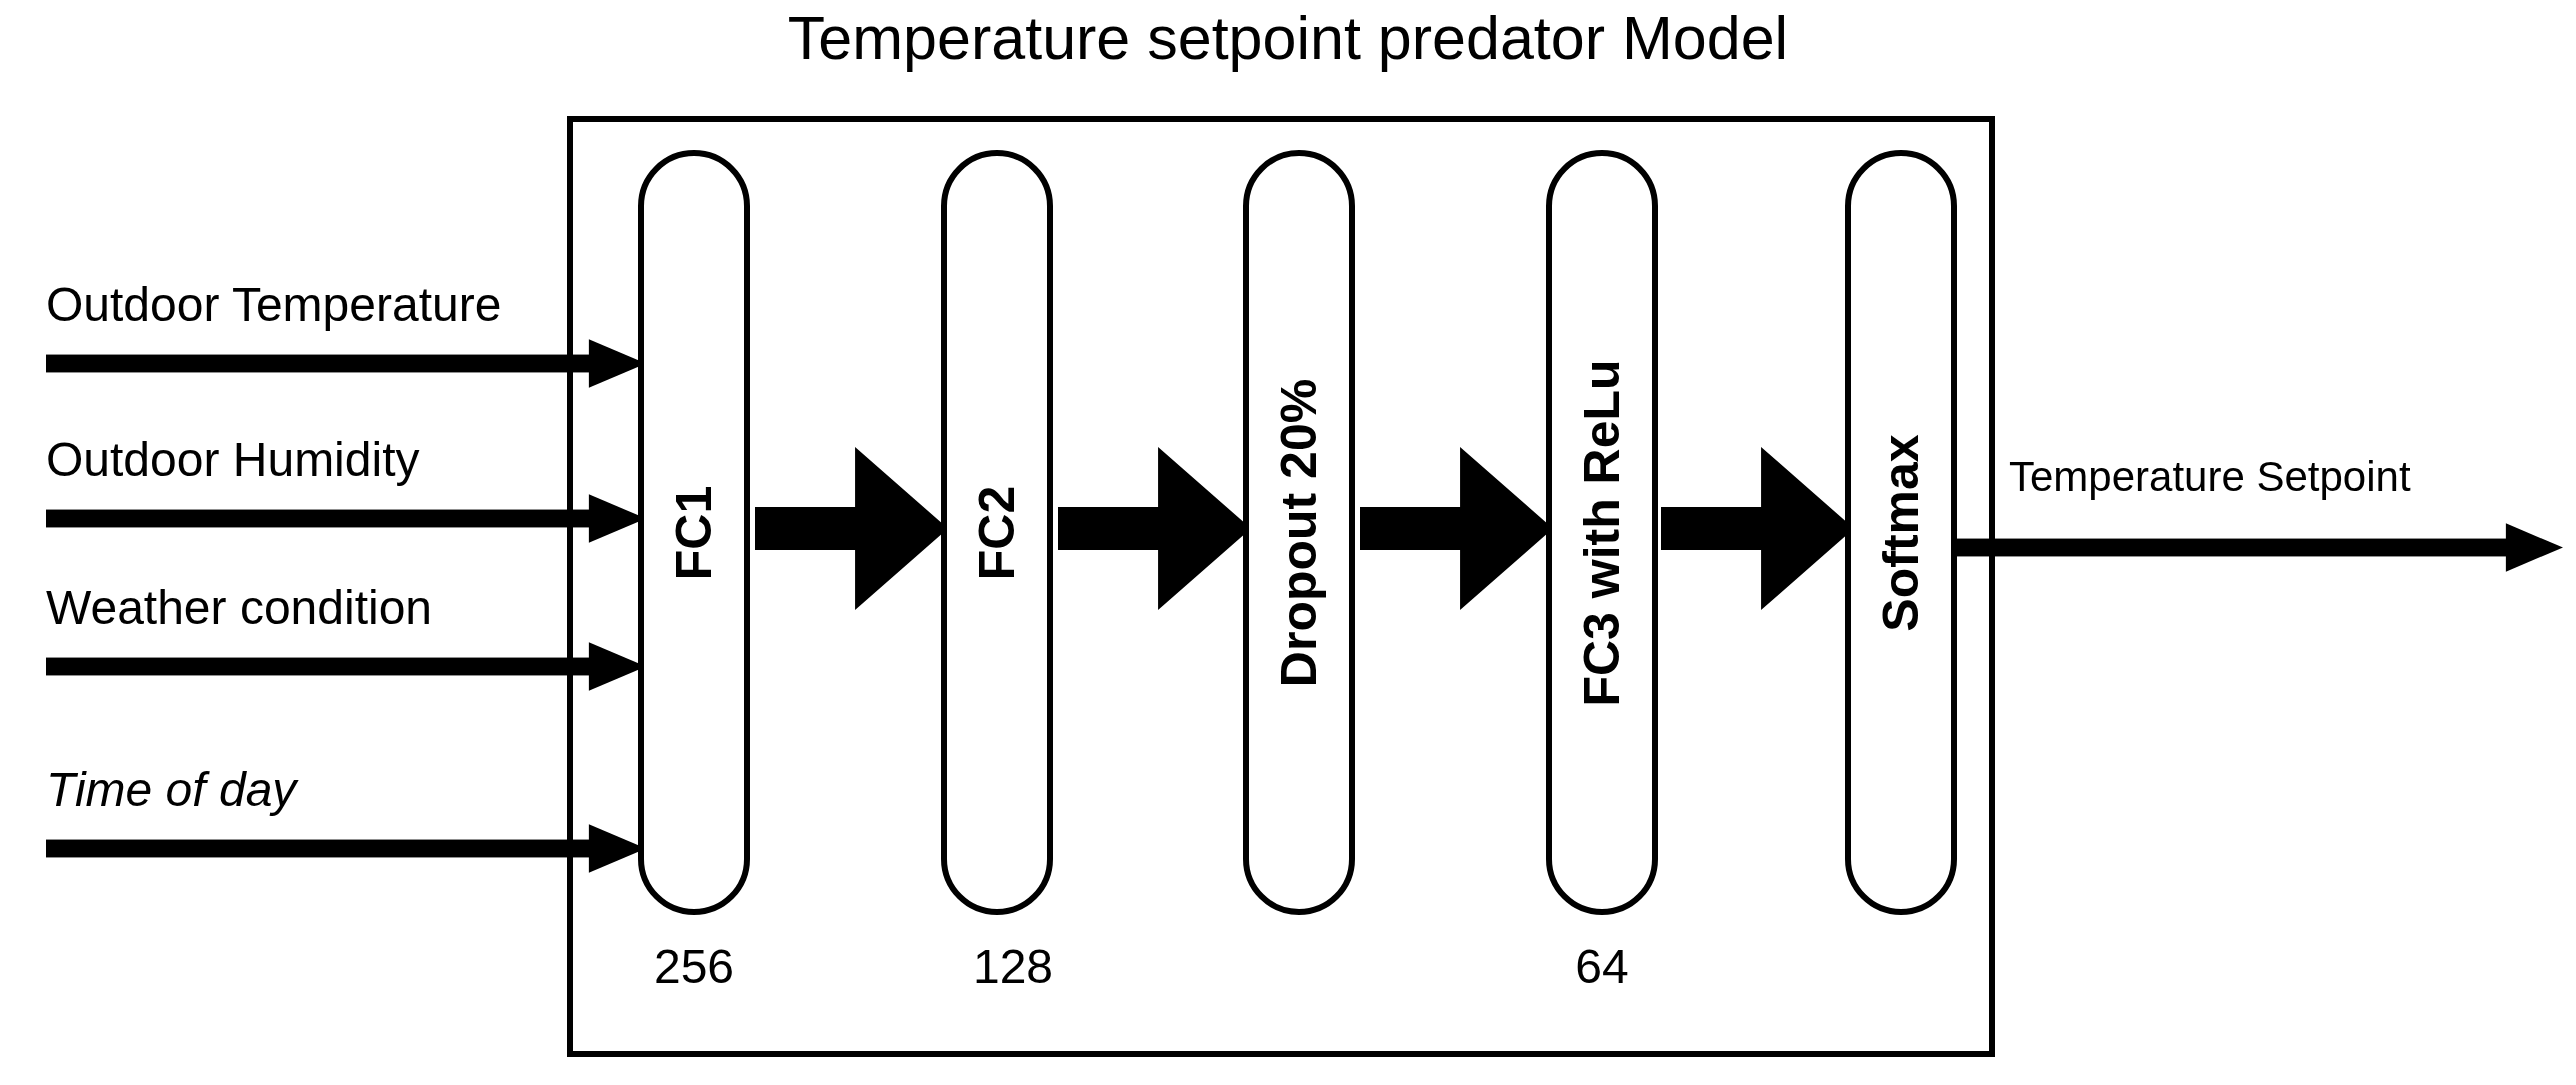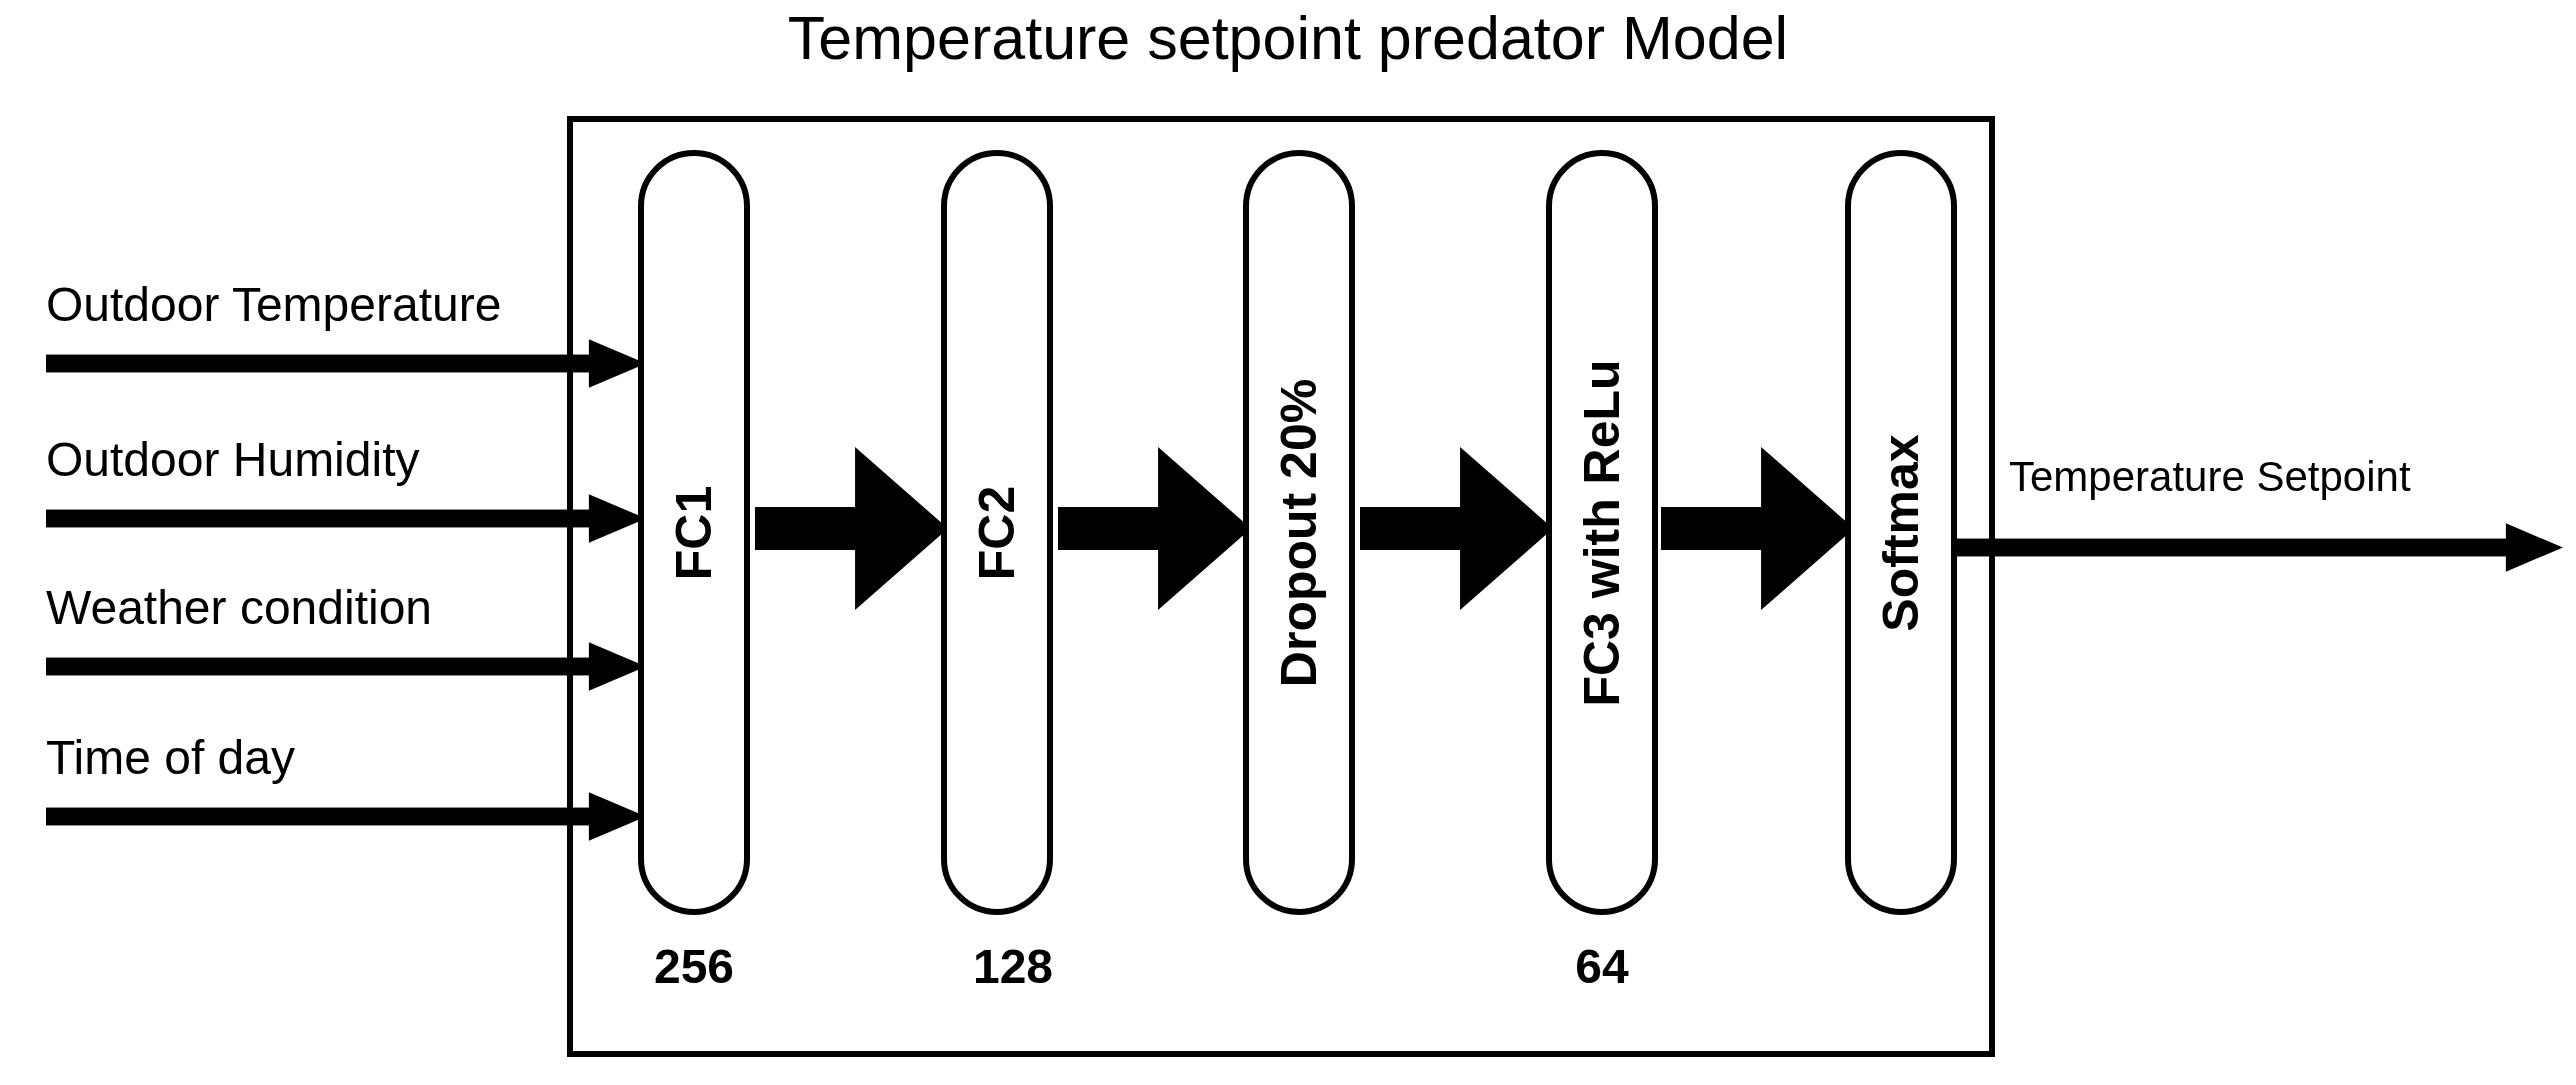--- a/index.html
+++ b/index.html
@@ -69,21 +69,21 @@
     line-height: 1;
   }
 
   
   .unit-count {
     position: absolute;
     top: 941px;
     width: 214px;
     text-align: center;
     font-size: 48px;
-    font-weight: 700;
+    font-weight: 400;
     line-height: 1.1;
     white-space: nowrap;
     z-index: 5;
   }
 
   
   .block-arrow {
     position: absolute;
     top: 447px;
     width: 193px;
@@ -174,21 +174,21 @@
   <div class="input-row" style="top:582px;">
     <div class="input-label">Weather condition</div>
     <div class="input-arrow">
       <svg viewBox="0 0 672 66" preserveAspectRatio="none">
         <rect x="0" y="23" width="620" height="20" fill="#000000"></rect>
         <polygon points="608,6 672,33 608,60" fill="#000000"></polygon>
       </svg>
     </div>
   </div>
 
-  <div class="input-row" style="top:732px;">
+  <div class="input-row" style="top:764px;font-style:italic;">
     <div class="input-label">Time of day</div>
     <div class="input-arrow">
       <svg viewBox="0 0 672 66" preserveAspectRatio="none">
         <rect x="0" y="23" width="620" height="20" fill="#000000"></rect>
         <polygon points="608,6 672,33 608,60" fill="#000000"></polygon>
       </svg>
     </div>
   </div>
 
   <div class="block-arrow" style="left:755px;">

